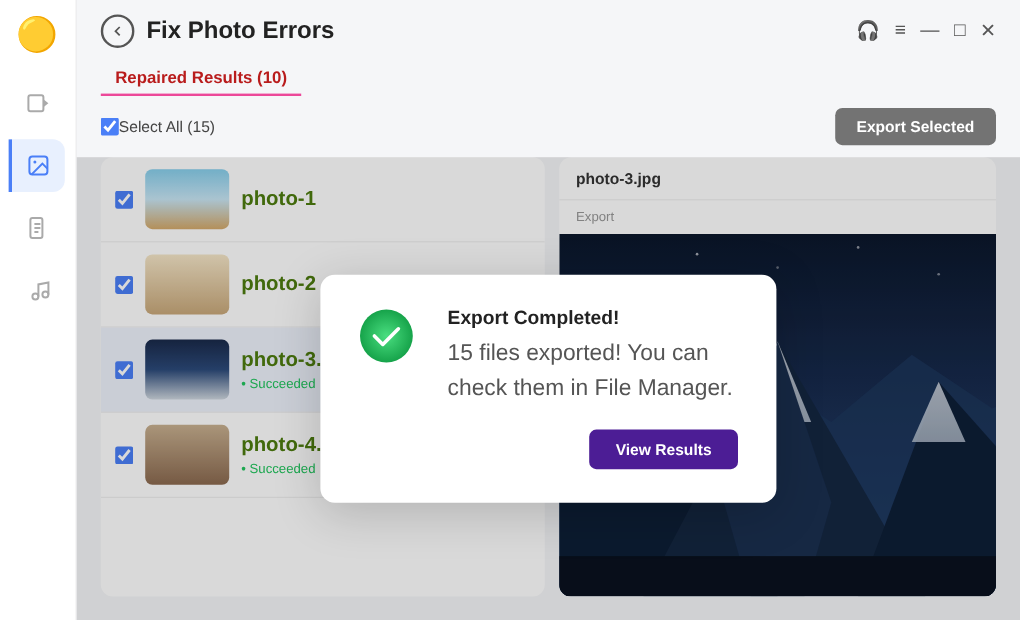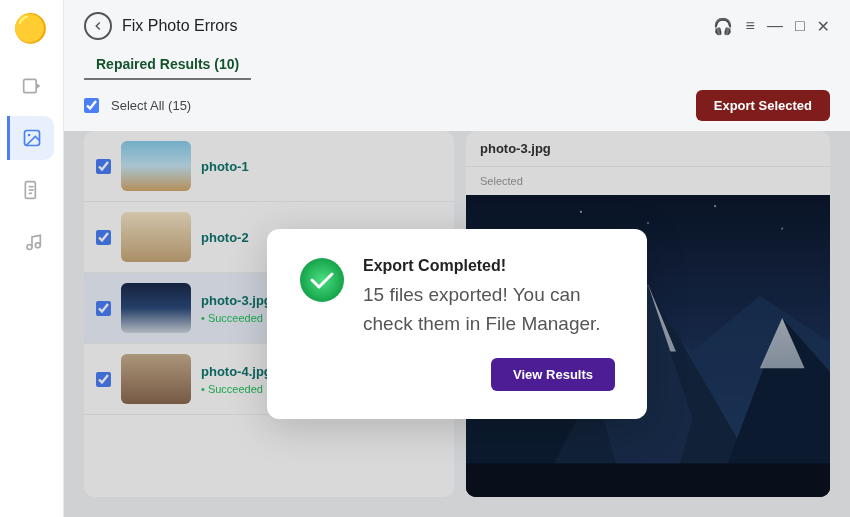--- a/index.html
+++ b/index.html
@@ -70,22 +70,22 @@
       border-radius: 50%;
       border: 2px solid #555;
       display: flex;
       align-items: center;
       justify-content: center;
       cursor: pointer;
       color: #555;
       font-size: 14px;
     }
     .page-title {
-      font-size: 16px;
-      font-weight: 400;
+      font-size: 20px;
+      font-weight: 700;
       color: #222;
     }
     .window-controls {
       margin-left: auto;
       display: flex;
       gap: 12px;
       align-items: center;
       color: #555;
       font-size: 16px;
     }
@@ -99,48 +99,48 @@
       background: #f5f6f8;
     }
     .tab {
       padding: 6px 12px;
       font-size: 14px;
       color: #888;
       cursor: pointer;
       border-bottom: 2px solid transparent;
     }
     .tab.active {
-      color: #14532d;
-      border-bottom: 2px solid #737373;
+      color: #b91c1c;
+      border-bottom: 2px solid #ec4899;
       font-weight: 600;
     }
 
     
     .toolbar {
       display: flex;
       align-items: center;
       padding: 10px 20px;
       background: #f5f6f8;
     }
     .select-all-label {
       display: flex;
       align-items: flex-start;
-      gap: 12px;
+      gap: 0;
       font-size: 13px;
       color: #444;
       cursor: pointer;
     }
     .select-all-label input {
       width: 15px;
       height: 15px;
       accent-color: #4a7ff7;
     }
     .export-btn {
       margin-left: auto;
-      background: #7f1d1d;
+      background: #737373;
       color: #fff;
       border: none;
       padding: 8px 18px;
       border-radius: 6px;
       font-size: 13px;
       font-weight: 600;
       cursor: pointer;
     }
 
     
@@ -184,23 +184,23 @@
       height: 50px;
       border-radius: 6px;
       object-fit: cover;
       flex-shrink: 0;
       overflow: hidden;
     }
     .file-info {
       flex: 1;
     }
     .file-name {
-      font-size: 13px;
+      font-size: 17px;
       font-weight: 600;
-      color: #0f766e;
+      color: #4d7c0f;
     }
     .file-status {
       font-size: 11px;
       margin-top: 4px;
     }
     .file-status.succeeded { color: #22c55e; }
 
     
     .preview-pane {
       flex: 1;
@@ -243,21 +243,21 @@
       background: #fff;
       border-radius: 12px;
       padding: 28px 32px;
       min-width: 340px;
       max-width: 380px;
       box-shadow: 0 8px 40px rgba(0,0,0,0.18);
     }
     .modal-header {
       display: flex;
       align-items: flex-start;
-      gap: 18px;
+      gap: 28px;
       margin-bottom: 20px;
     }
     .modal-icon {
       width: 46px;
       height: 46px;
       flex-shrink: 0;
     }
     .modal-text-block { flex: 1; }
     .modal-title {
       font-size: 16px;
@@ -394,21 +394,21 @@
           <div class="file-name">photo-4.jpg</div>
           <div class="file-status succeeded">• Succeeded</div>
         </div>
       </div>
 
     </div>
 
     <div class="preview-pane">
       <div class="preview-title">photo-3.jpg</div>
       <div class="preview-header">
-        <span>Selected</span>
+        <span>Export</span>
       </div>
       <div class="preview-mountain">
         
         <svg width="100%" height="100%" viewBox="0 0 400 270" preserveAspectRatio="xMidYMid slice">
 
           <defs>
             <linearGradient id="skyGrad" x1="0" y1="0" x2="0" y2="1">
               <stop offset="0%" stop-color="#0a1628"></stop>
               <stop offset="50%" stop-color="#1a3055"></stop>
               <stop offset="100%" stop-color="#2a4a7a"></stop>

